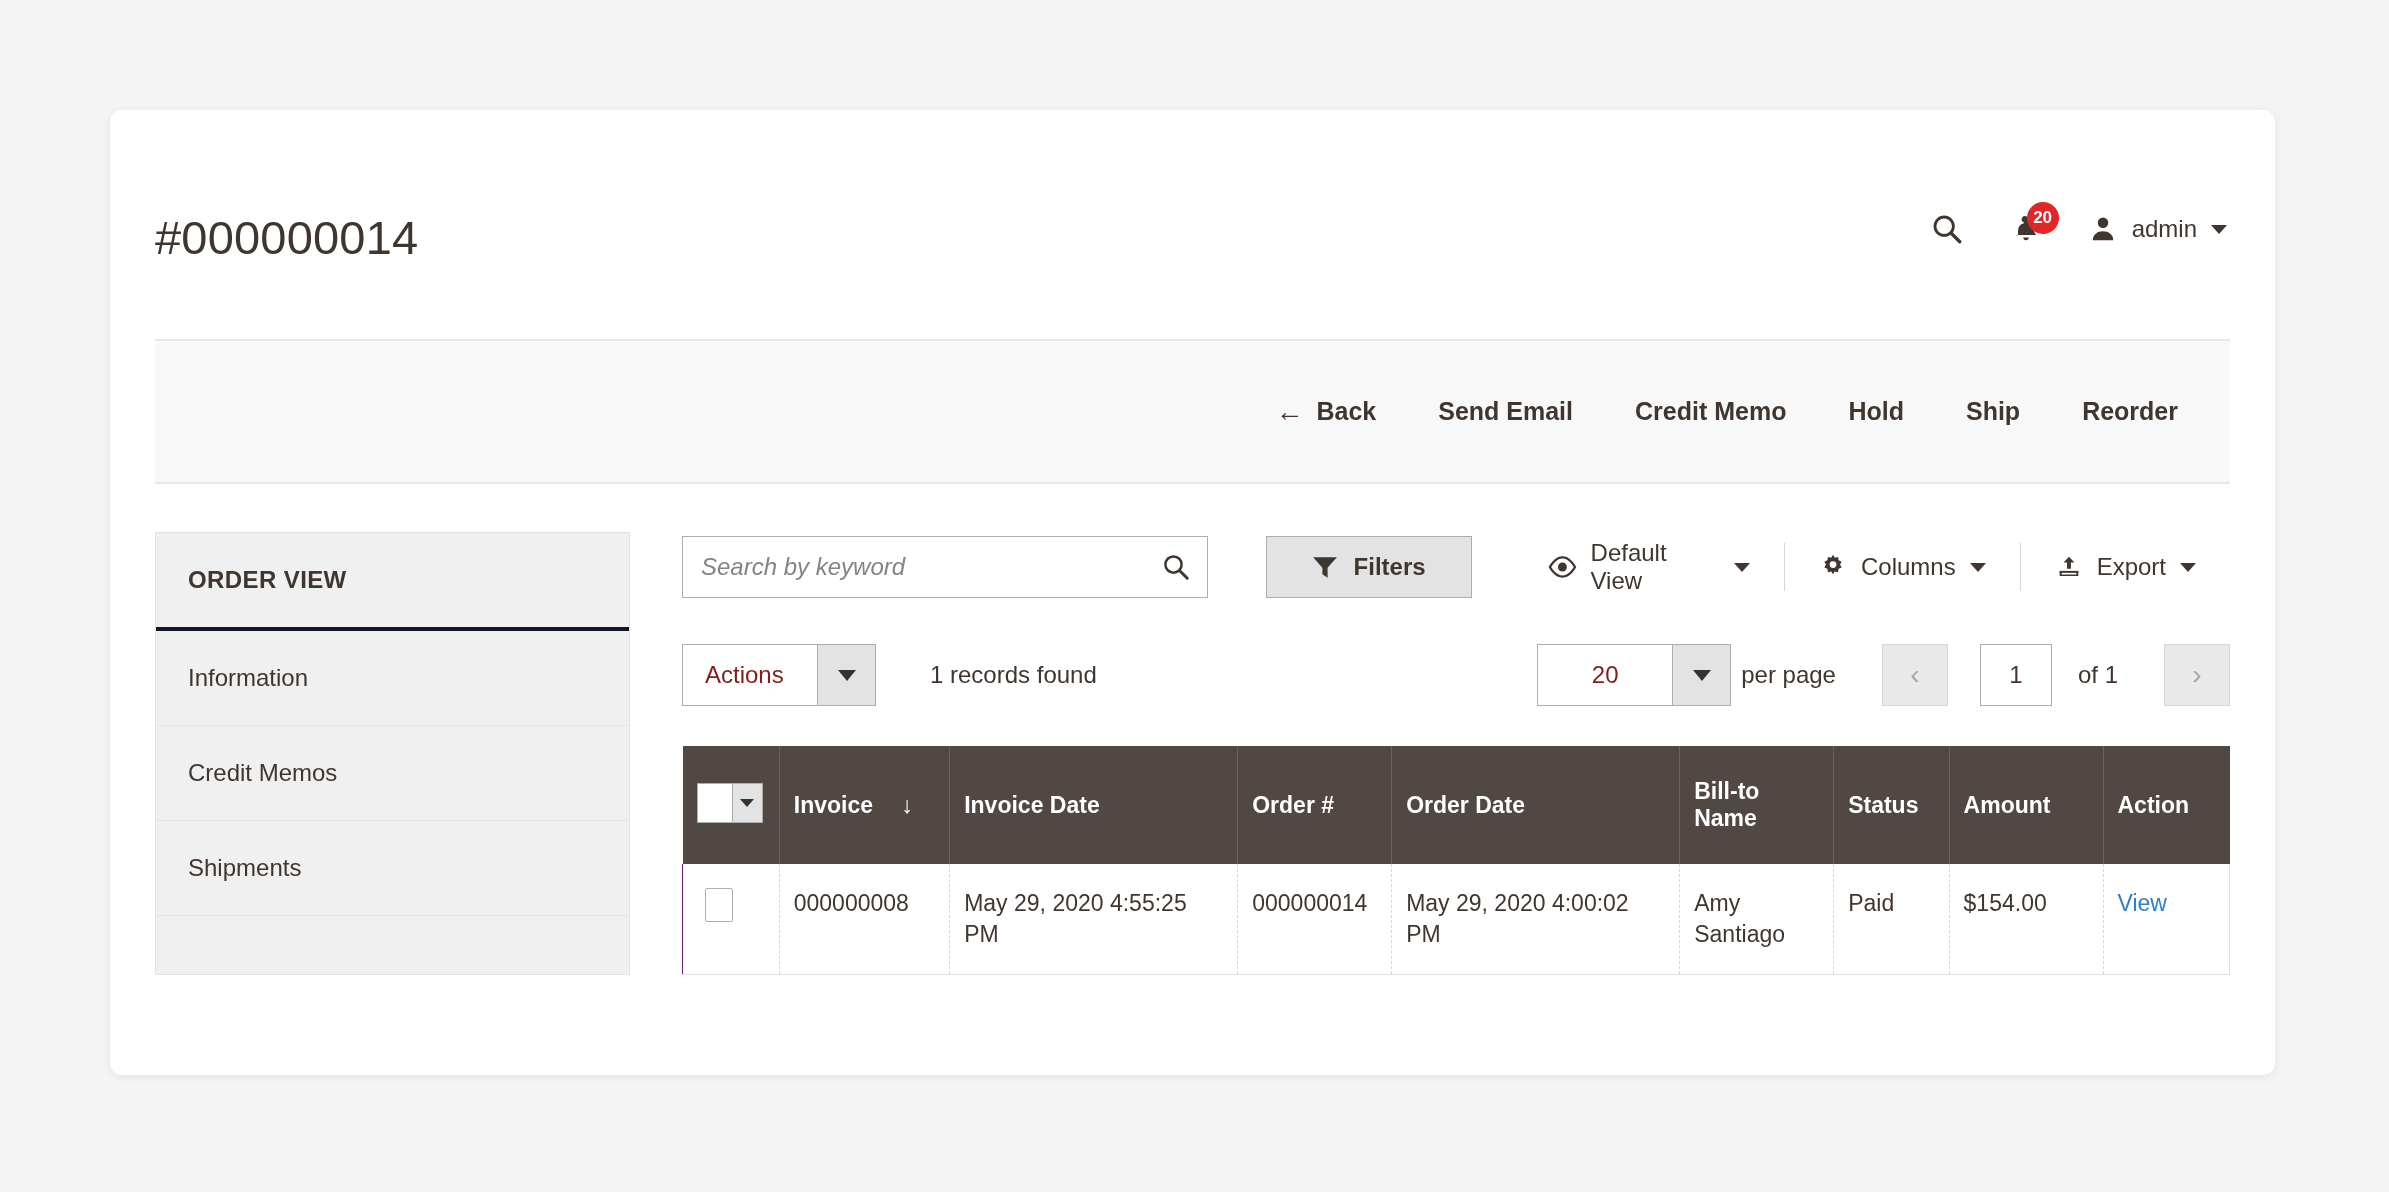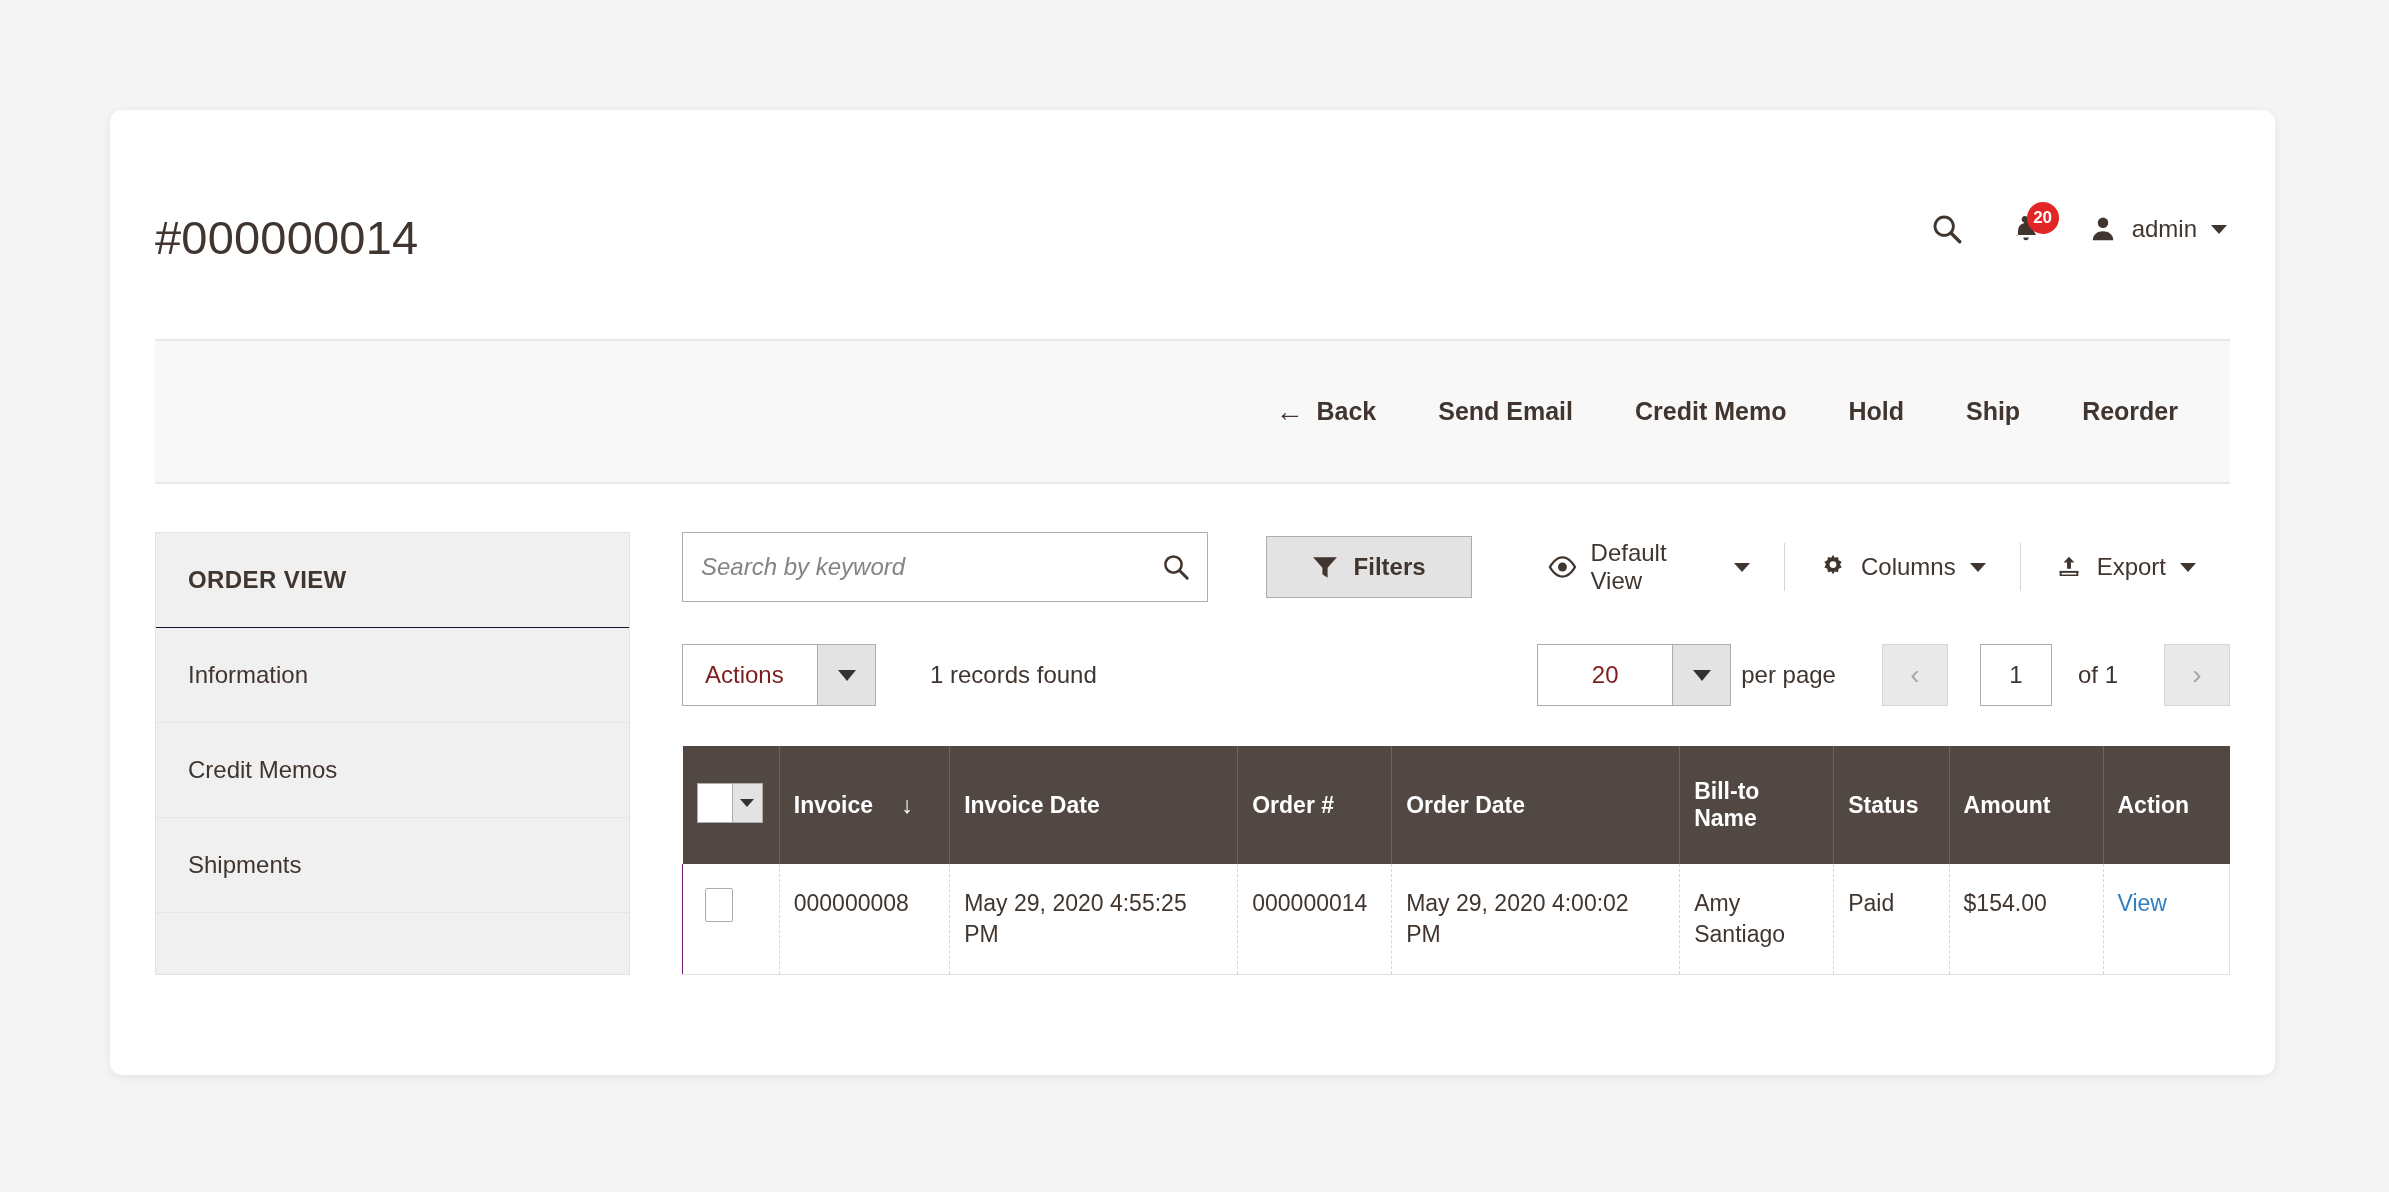--- a/index.html
+++ b/index.html
@@ -134,21 +134,21 @@
     flex: none;
     background: #f0f0f0;
     border: 1px solid #e2e2e2;
   }
   .sidebar-title {
     padding: 33px 32px;
     font-size: 24px;
     font-weight: 700;
     color: #41362f;
     letter-spacing: .4px;
-    border-bottom: 1px solid #0f172a;
+    border-bottom: 4px solid #0f172a;
   }
   .side-item {
     position: relative;
     padding: 33px 32px;
     font-size: 24px;
     color: #41362f;
     cursor: pointer;
     border-bottom: 1px solid #e6e6e6;
   }
   .side-item.active {
@@ -171,21 +171,21 @@
   }
 
   .grid-toolbar {
     display: flex;
     align-items: center;
     height: 70px;
   }
   .search-box {
     position: relative;
     width: 530px;
-    height: 70px;
+    height: 62px;
     border: 1px solid #adadad;
     background: #fff;
     display: flex;
     align-items: center;
   }
   .search-box input {
     border: none;
     outline: none;
     width: 100%;
     height: 100%;

